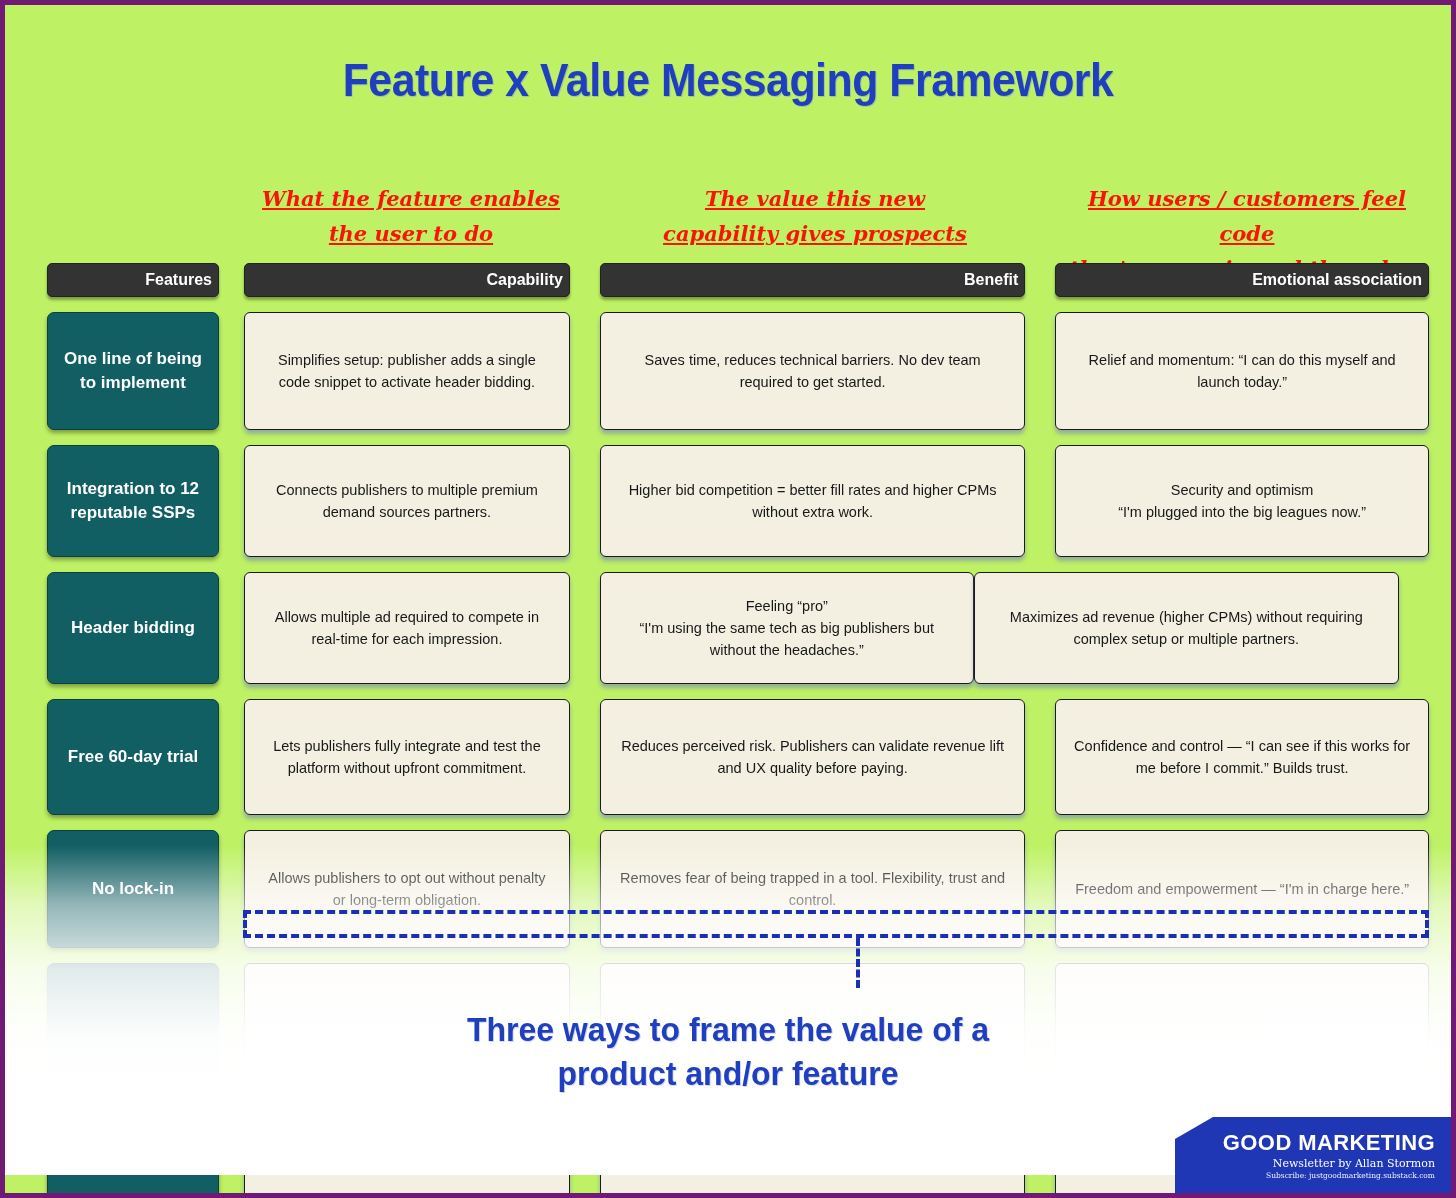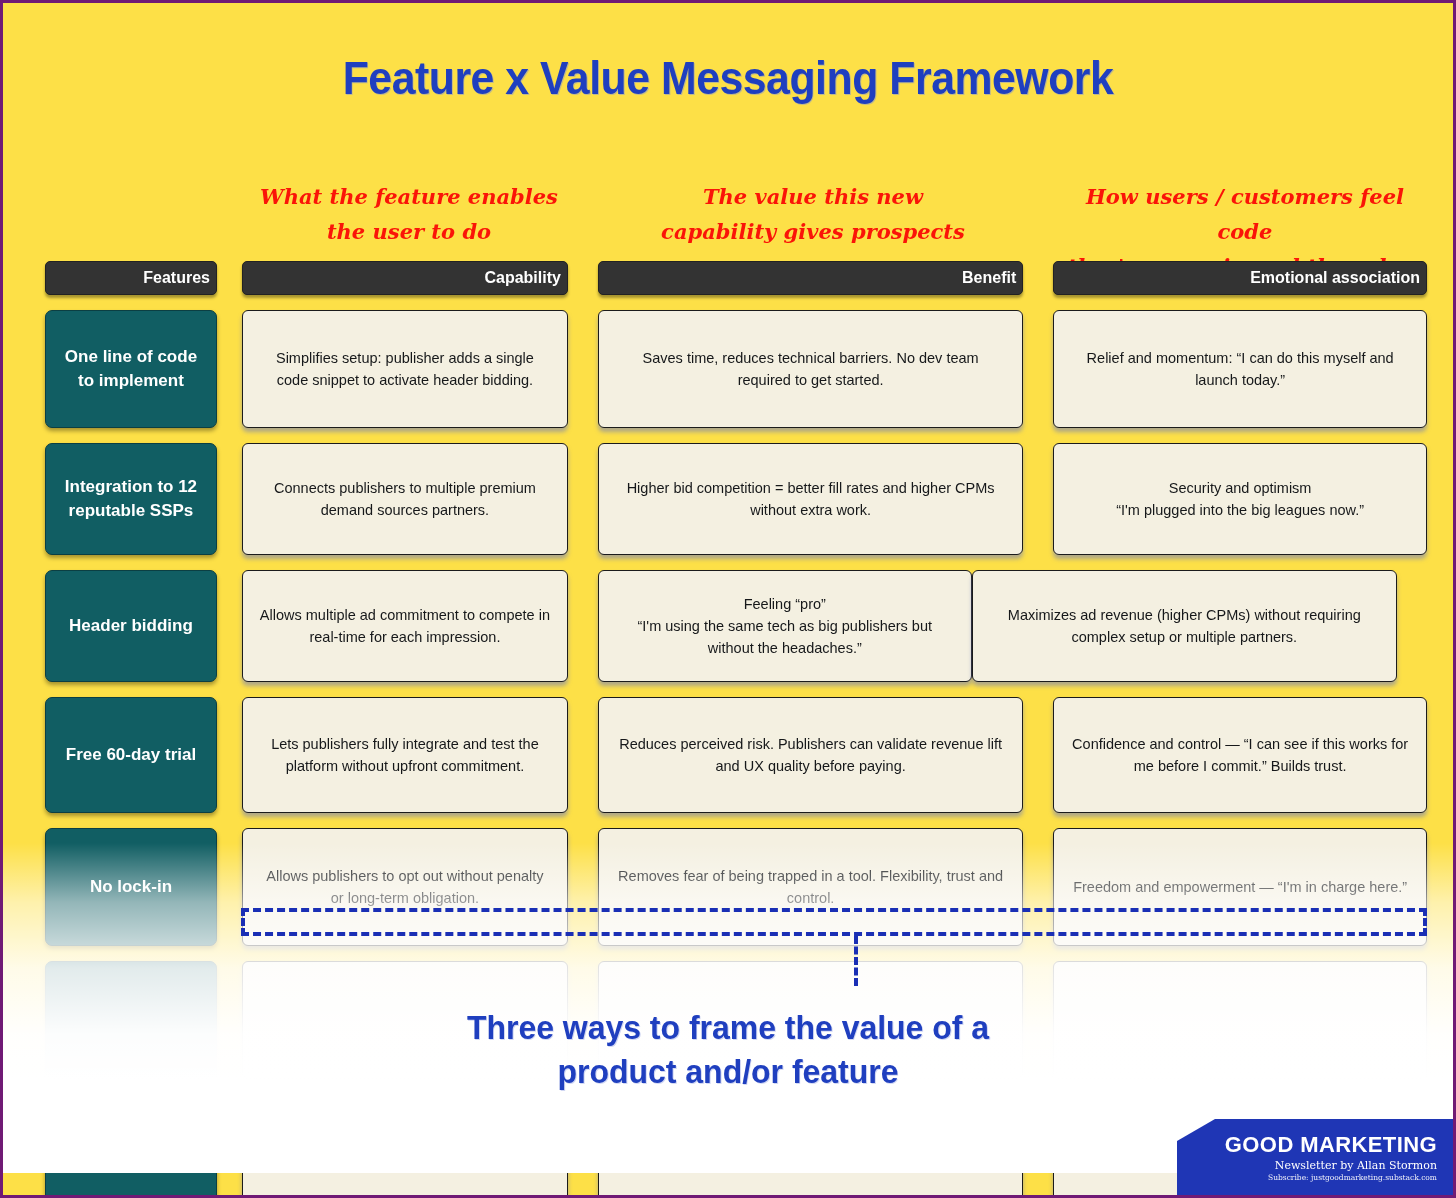--- a/index.html
+++ b/index.html
@@ -5,23 +5,23 @@
   html,body{margin:0;padding:0;}
   body{
     width:1456px;height:1198px;
     background:#ffffff;
     font-family:"Liberation Sans", sans-serif;
     overflow:hidden;
     position:relative;
   }
   #page{
     position:absolute;inset:0;
-    border:3px solid #701a75;
-    box-sizing:border-box;
-    background:#fde047;
+    border:5px solid #701a75;
+    box-sizing:border-box;
+    background:#bef264;
     overflow:hidden;
   }
 
   
   .title{
     position:absolute;
     top:48px;left:0;right:0;
     text-align:center;
     font-size:46px;
     font-weight:800;
@@ -35,20 +35,21 @@
   
   .annot{
     position:absolute;
     color:#fa1408;
     font-family:"DejaVu Serif", serif;
     font-style:italic;
     font-weight:700;
     font-size:21px;
     line-height:35px;
     text-align:center;
+    text-decoration:underline;
   }
   #annot-capability{ left:241px; top:176px; width:330px;}
   #annot-benefit{ left:630px; top:176px; width:360px;}
   #annot-emotional{ left:1052px; top:176px; width:380px;}
 
   
   .grid{
     position:absolute;
     left:42px; top:258px;
     width:1382px;
@@ -223,21 +224,21 @@
       <div class="cell-wrap c-benefit">
           <div class="hdr">Benefit</div>
         </div>
       <div class="cell-wrap c-emotional">
           <div class="hdr">Emotional association</div>
         </div>
     </div>
 
     <div class="row r1">
       <div class="cell-wrap c-feature">
-          <div class="feat">One line of code to implement</div>
+          <div class="feat">One line of being to implement</div>
         </div>
       <div class="cell-wrap c-capability">
           <div class="card">Simplifies setup: publisher adds a single code snippet to activate header bidding.</div>
         </div>
       <div class="cell-wrap c-benefit">
           <div class="card">Saves time, reduces technical barriers.  No dev team required to get started.</div>
         </div>
       <div class="cell-wrap c-emotional">
           <div class="card">Relief and momentum: “I can do this myself and launch today.”</div>
         </div>
@@ -256,21 +257,21 @@
       <div class="cell-wrap c-emotional">
           <div class="card">Security and optimism<br>“I'm plugged into the big leagues now.”</div>
         </div>
     </div>
 
     <div class="row r3">
       <div class="cell-wrap c-feature">
           <div class="feat">Header bidding</div>
         </div>
       <div class="cell-wrap c-capability">
-          <div class="card">Allows multiple ad commitment to compete in real-time for each impression.</div>
+          <div class="card">Allows multiple ad required to compete in real-time for each impression.</div>
         </div>
       <div class="cell-wrap c-emotional">
           <div class="card">Feeling “pro”<br>“I'm using the same tech as big publishers but without the headaches.”</div>
         </div>
       <div class="cell-wrap c-benefit">
           <div class="card">Maximizes ad revenue (higher CPMs) without requiring complex setup or multiple partners.</div>
         </div>
     </div>
 
     <div class="row r4">

